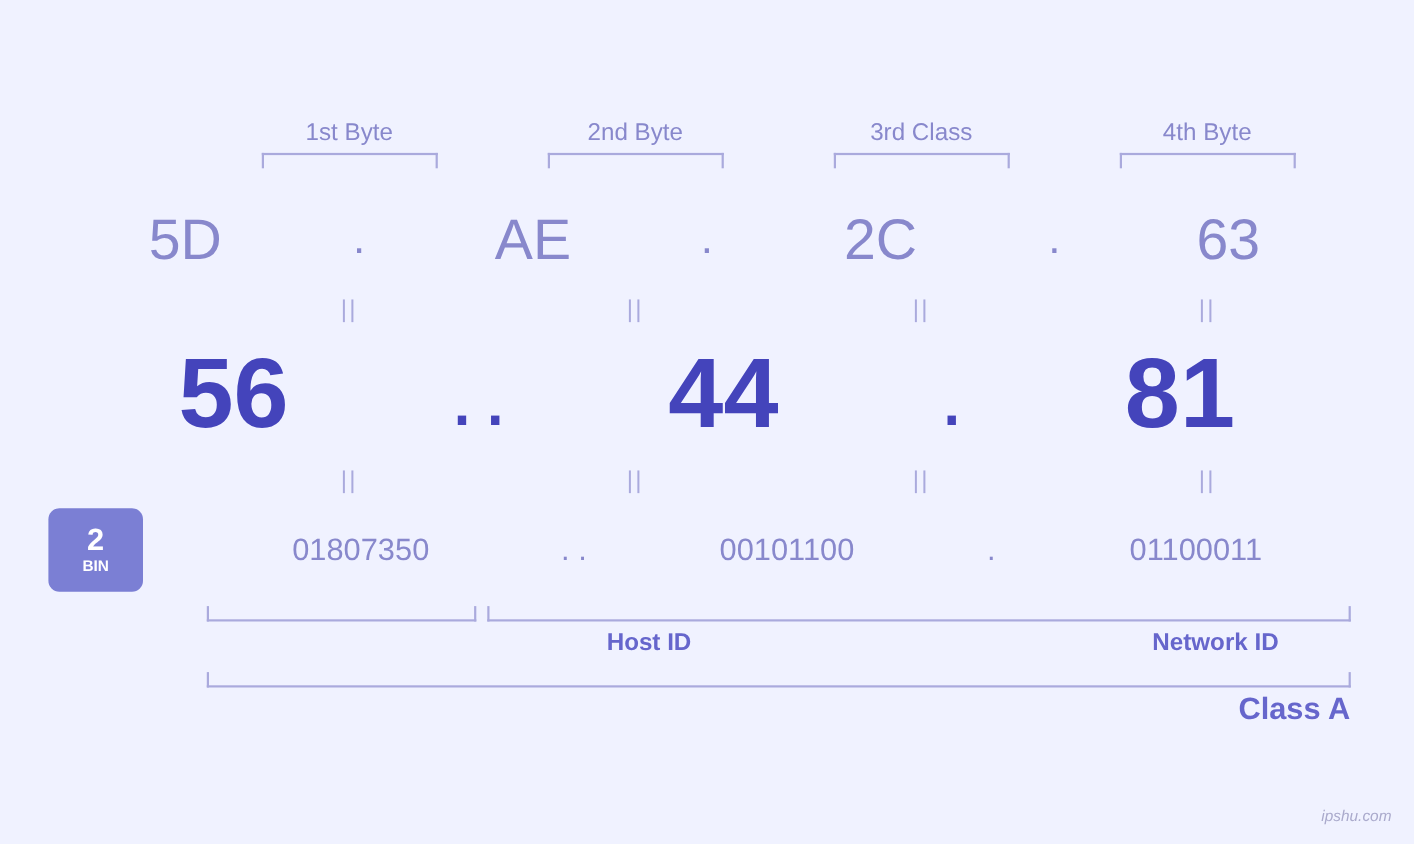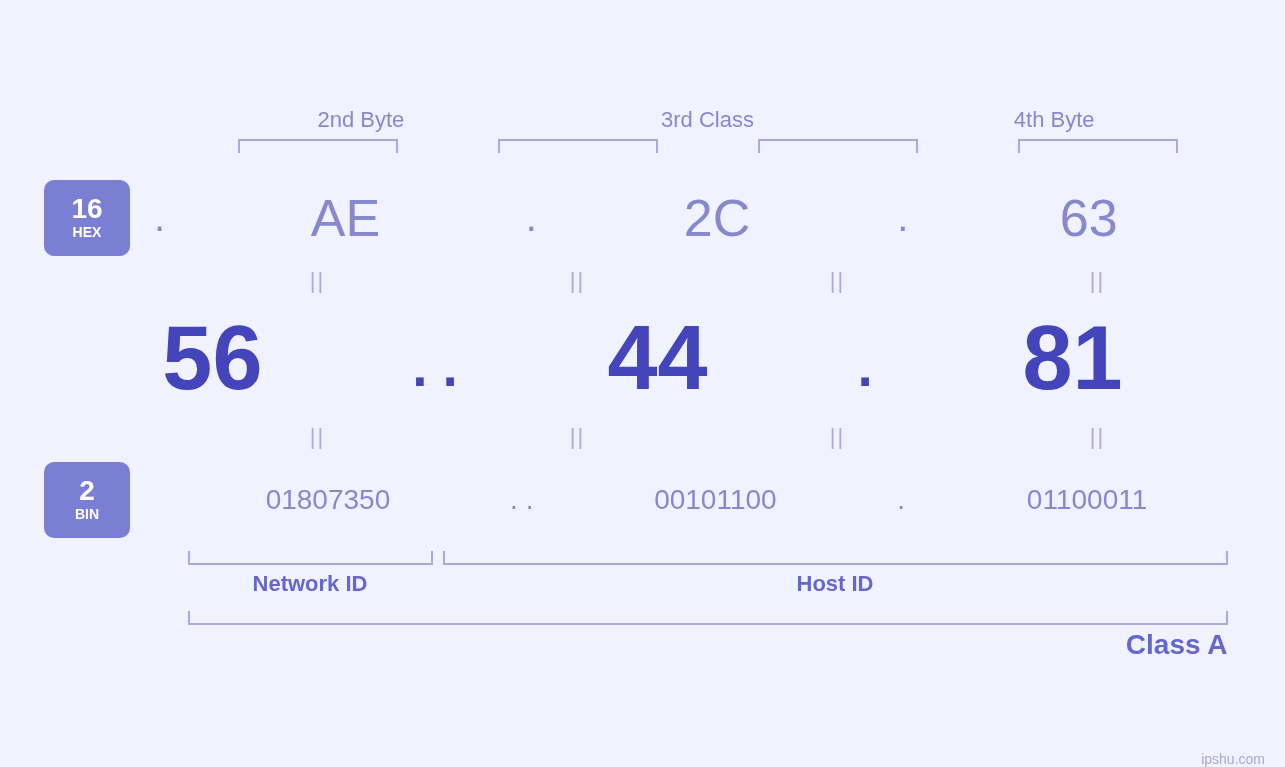--- a/index.html
+++ b/index.html
@@ -146,32 +146,34 @@
       flex: 1;
       text-align: center;
       color: #aaaadd;
       font-size: 22px;
       letter-spacing: 2px;
     }
 
     
     .footer {
       position: absolute;
-      bottom: 0;
+      bottom: 18px;
       right: 20px;
       color: #aaaacc;
       font-size: 14px;
+      font-style: italic;
     }
   </style>
 </head>
 <body>
 
 <div class="container">
 
   <div class="byte-labels">
+    <div class="byte-label">1st Byte</div>
     <div class="byte-label">2nd Byte</div>
     <div class="byte-label">3rd Class</div>
     <div class="byte-label">4th Byte</div>
   </div>
 
   <div class="top-brackets">
     <div class="bracket-cell">
         <div class="bracket-top"></div>
       </div>
     <div class="bracket-cell">
@@ -179,25 +181,22 @@
       </div>
     <div class="bracket-cell">
         <div class="bracket-top"></div>
       </div>
     <div class="bracket-cell">
         <div class="bracket-top"></div>
       </div>
   </div>
 
   <div class="data-row">
-    <div class="base-badge">
-      <span class="base-num">16</span>
-      <span class="base-label">HEX</span>
-    </div>
     <div class="values-row">
+      <div class="byte-value hex-value">5D</div>
       <div class="dot dot-hex">.</div>
       <div class="byte-value hex-value">AE</div>
       <div class="dot dot-hex">.</div>
       <div class="byte-value hex-value">2C</div>
       <div class="dot dot-hex">.</div>
       <div class="byte-value hex-value">63</div>
     </div>
   </div>
 
   <div class="equals-row">
@@ -240,22 +239,22 @@
     </div>
   </div>
 
   <div style="display:flex; width:1040px; margin-left:130px; margin-top:6px;">
 
     <div style="width:245px; height:14px; border-bottom: 2px solid #aaaadd; border-left: 2px solid #aaaadd; border-right: 2px solid #aaaadd;"></div>
     <div style="flex:1; height:14px; border-bottom: 2px solid #aaaadd; border-left: 2px solid #aaaadd; border-right: 2px solid #aaaadd; margin-left: 10px;"></div>
   </div>
 
   <div style="display:flex; width:1040px; margin-left:130px; margin-top:6px;">
+    <div style="flex:1; text-align:center; color:#6666cc; font-size:22px; font-weight:bold; margin-left:10px;">Host ID</div>
     <div style="width:245px; text-align:center; color:#6666cc; font-size:22px; font-weight:bold;">Network ID</div>
-    <div style="flex:1; text-align:center; color:#6666cc; font-size:22px; font-weight:bold; margin-left:10px;">Host ID</div>
   </div>
 
   <div style="display:flex; width:1040px; margin-left:130px; margin-top:14px;">
     <div style="flex:1; height:14px; border-bottom: 2px solid #aaaadd; border-left: 2px solid #aaaadd; border-right: 2px solid #aaaadd;"></div>
   </div>
 
   <div style="display:flex; width:1040px; margin-left:130px; margin-top:4px; justify-content:flex-end;">
     <div style="color:#6666cc; font-size:28px; font-weight:bold;">Class A</div>
   </div>
 

